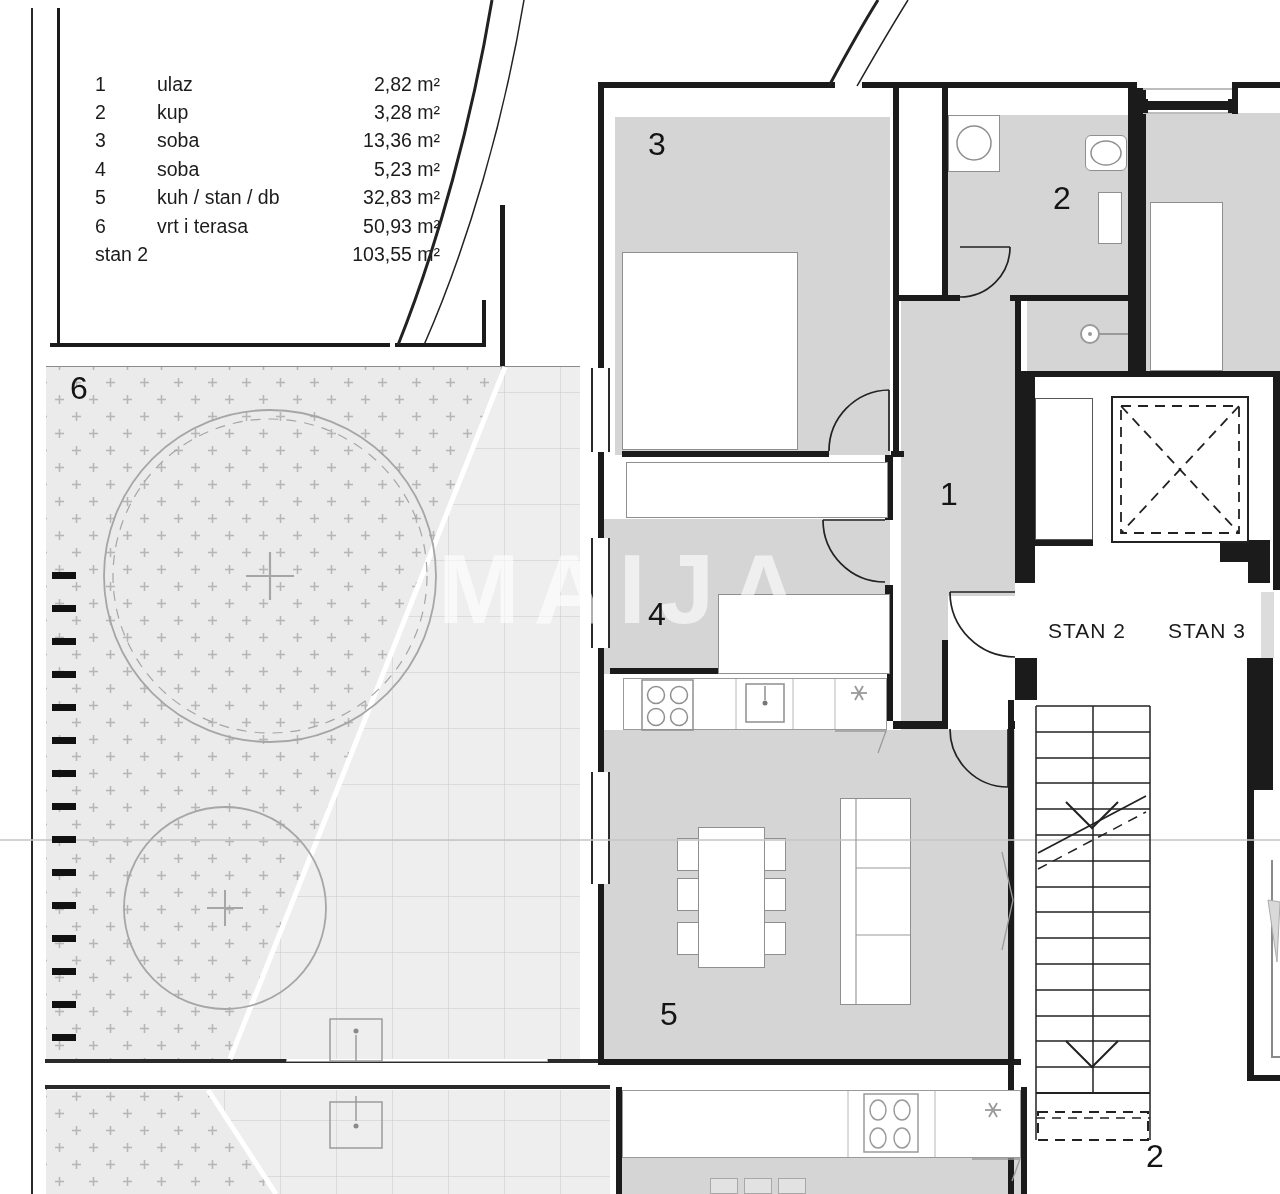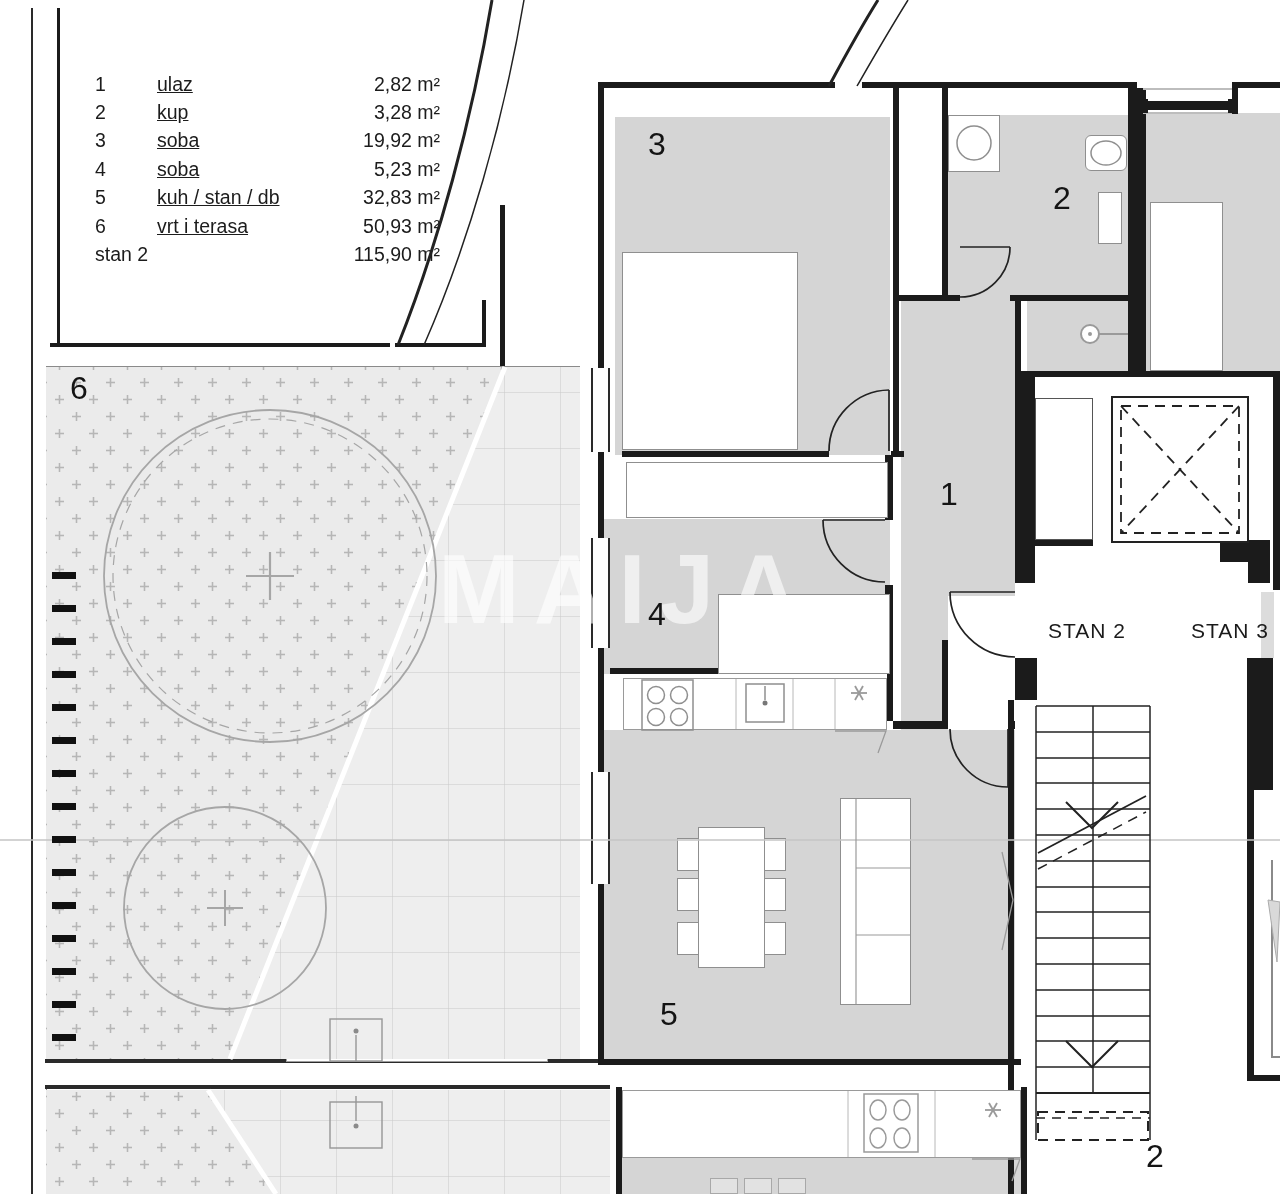--- a/index.html
+++ b/index.html
@@ -12,21 +12,21 @@
   .thin{position:absolute;background:#8a8a8a;}
   .vthin{position:absolute;background:#bdbdbd;}
   .furn{position:absolute;background:#fff;border:1.5px solid #8f8f8f;box-sizing:border-box;}
   .furn2{position:absolute;background:#e2e2e2;border:1px solid #a8a8a8;box-sizing:border-box;}
   .win{position:absolute;background:#fff;border-left:2px solid #2a2a2a;border-right:2px solid #2a2a2a;box-sizing:border-box;}
   .lbl{position:absolute;color:#141414;font-size:32px;font-weight:400;line-height:1;}
   .stan{position:absolute;color:#1a1a1a;font-size:21px;letter-spacing:1px;line-height:1;}
   .legend{position:absolute;left:95px;top:70px;width:345px;font-size:19.5px;color:#1c1c1c;}
   .legend .row{display:flex;height:28.4px;align-items:center;}
   .legend .num{width:62px;}
-  .legend .nm{flex:1;text-decoration:underline;}
+  .legend .nm{flex:1;}
   .legend .ar{text-align:right;white-space:nowrap;}
   .wm{position:absolute;left:438px;top:540px;font-size:98px;font-weight:700;
       letter-spacing:14px;color:rgba(255,255,255,0.62);z-index:30;line-height:1;}
   svg.overlay{position:absolute;left:0;top:0;z-index:20;pointer-events:none;}
   .zlab{z-index:40;}
 </style>
 </head>
 <body>
 
 <div class="plan">
@@ -56,41 +56,41 @@
         <span class="ar">2,82 m²</span>
       </div>
     <div class="row">
         <span class="num">2</span>
         <span class="nm">kup</span>
         <span class="ar">3,28 m²</span>
       </div>
     <div class="row">
         <span class="num">3</span>
         <span class="nm">soba</span>
-        <span class="ar">19,92 m²</span>
+        <span class="ar">13,36 m²</span>
       </div>
     <div class="row">
         <span class="num">4</span>
         <span class="nm">soba</span>
         <span class="ar">5,23 m²</span>
       </div>
     <div class="row">
         <span class="num">5</span>
         <span class="nm">kuh / stan / db</span>
         <span class="ar">32,83 m²</span>
       </div>
     <div class="row">
         <span class="num">6</span>
         <span class="nm">vrt i terasa</span>
         <span class="ar">50,93 m²</span>
       </div>
     <div class="row">
         <span class="num" style="width:110px;">stan 2</span>
         <span class="nm"></span>
-        <span class="ar">115,90 m²</span>
+        <span class="ar">103,55 m²</span>
       </div>
   </div>
 
   <div class="w" style="left:598px;top:82px;width:237px;height:6px;"></div>
   <div class="w" style="left:862px;top:82px;width:275px;height:6px;"></div>
   <div class="w" style="left:1232px;top:82px;width:48px;height:6px;"></div>
   <div class="w" style="left:1232px;top:82px;width:6px;height:32px;"></div>
   <div class="w" style="left:598px;top:88px;width:6px;height:280px;"></div>
   <div class="w" style="left:598px;top:452px;width:6px;height:86px;"></div>
   <div class="w" style="left:598px;top:648px;width:6px;height:124px;"></div>
@@ -342,17 +342,17 @@
   </svg>
 
   <div class="lbl zlab" style="left:648px;top:128px;">3</div>
   <div class="lbl zlab" style="left:1053px;top:182px;">2</div>
   <div class="lbl zlab" style="left:70px;top:372px;">6</div>
   <div class="lbl zlab" style="left:648px;top:598px;">4</div>
   <div class="lbl zlab" style="left:940px;top:478px;">1</div>
   <div class="lbl zlab" style="left:660px;top:998px;">5</div>
   <div class="lbl zlab" style="left:1146px;top:1140px;">2</div>
   <div class="stan zlab" style="left:1048px;top:620px;">STAN 2</div>
-  <div class="stan zlab" style="left:1168px;top:620px;margin-left:23px;">STAN 3</div>
+  <div class="stan zlab" style="left:1168px;top:620px;">STAN 3</div>
 
   <div class="wm">MAIJA</div>
 
 </div>
 
 </body></html>

